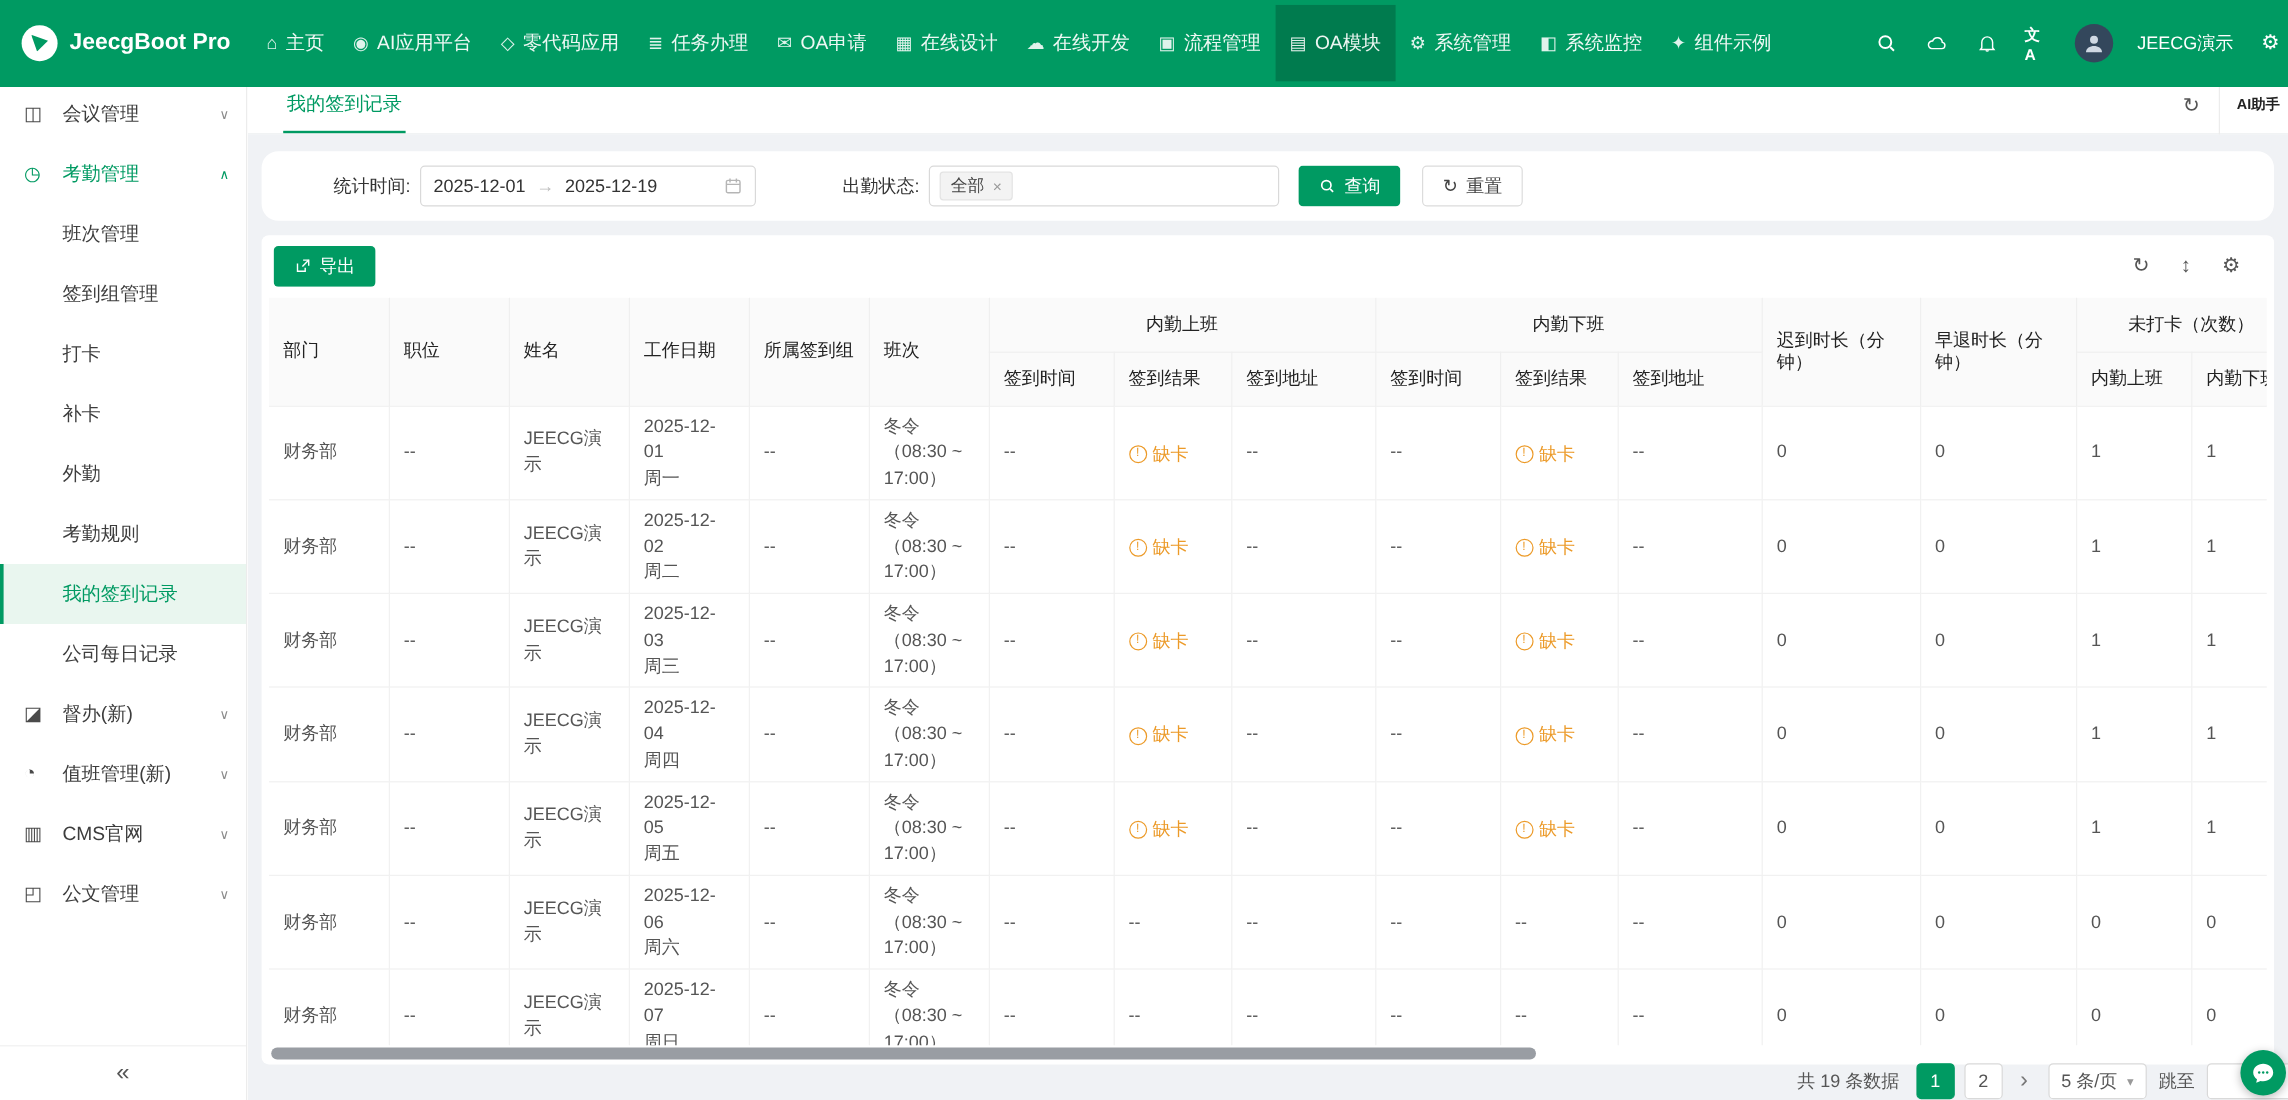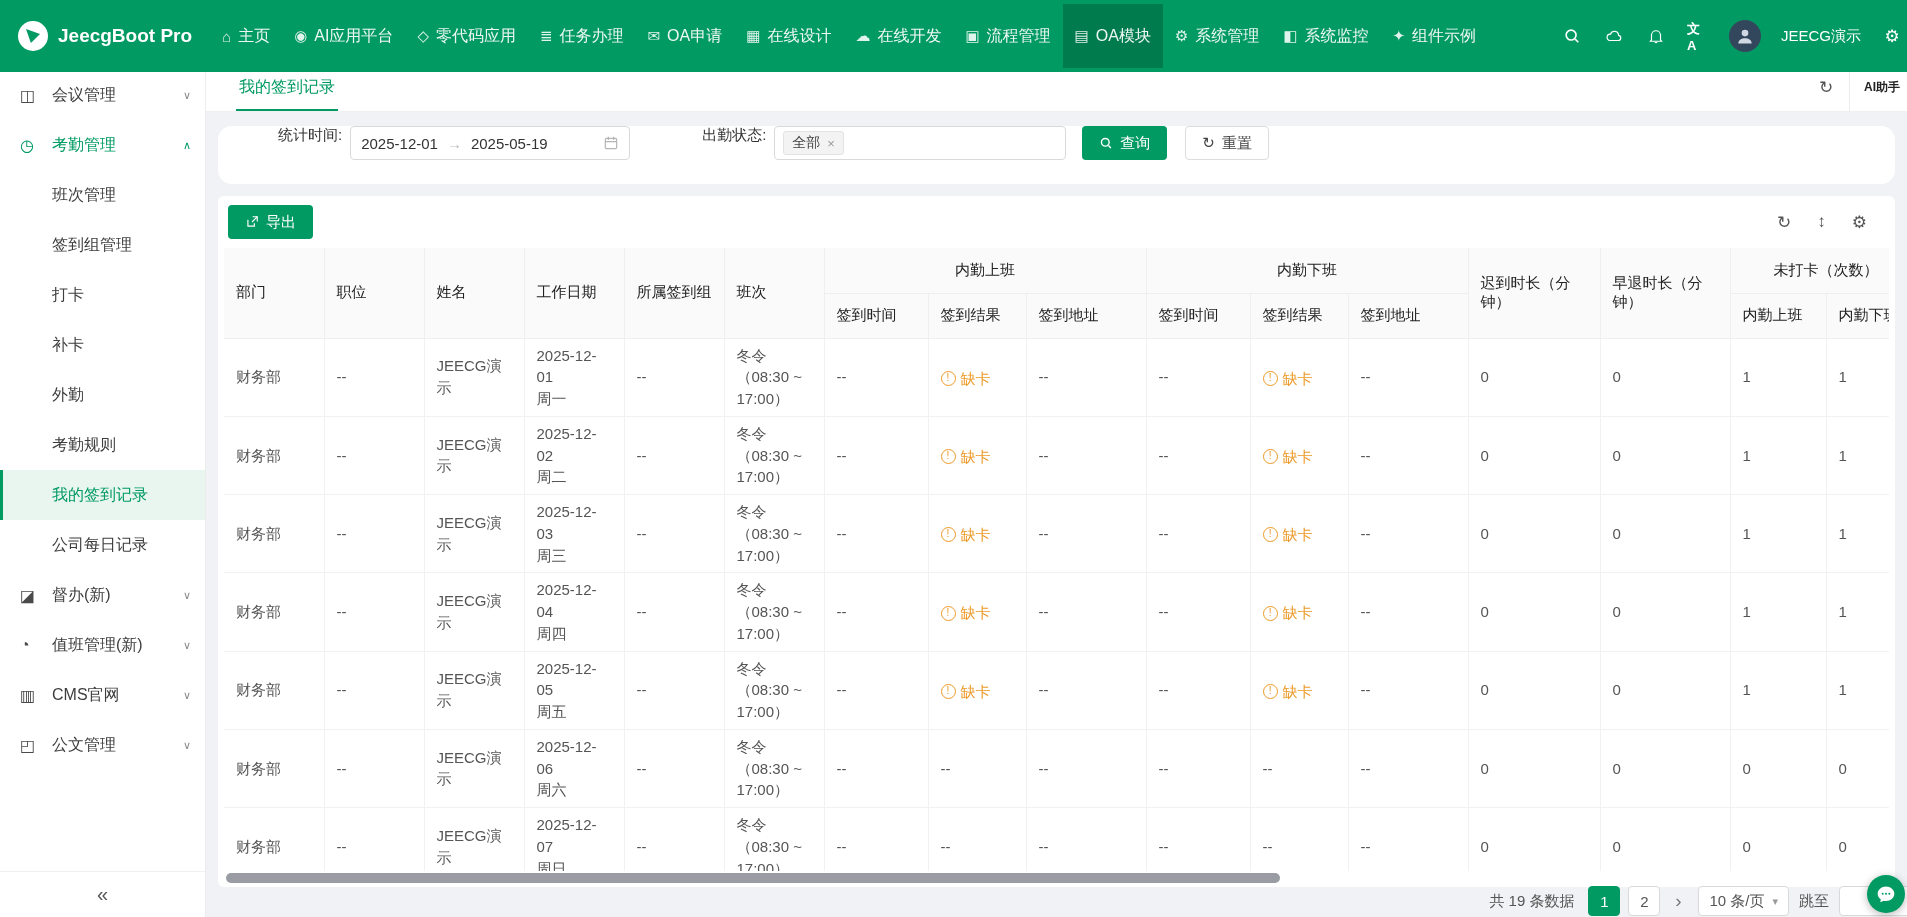--- a/index.html
+++ b/index.html
@@ -53,21 +53,21 @@
     color:var(--primary); border-bottom:2px solid var(--primary); cursor:pointer; }
   .tab-right{ margin-left:auto; display:flex; align-items:center; }
   .tab-refresh{ width:46px; display:flex; align-items:center; justify-content:center;
     color:#555; font-size:17px; cursor:pointer; }
   .ai-label{ border-left:1px solid #ececec; width:58px; overflow:hidden; white-space:nowrap;
     padding-left:14px; font-weight:700; font-size:12px; color:#222; height:48px;
     display:flex; align-items:center; cursor:pointer; }
 
   
   .filter-card{ position:absolute; top:62px; left:12px; right:12px; height:58px; background:#fff;
-    border-radius:14px; display:flex; padding-left:60px; }
+    border-radius:14px; display:flex; align-items:center; padding-left:60px; }
   .filter-label{ font-size:15px; color:#333; margin-right:8px; white-space:nowrap; }
   .range-box{ width:280px; height:34px; border:1px solid #d9d9d9; border-radius:4px;
     display:flex; align-items:center; padding:0 10px; gap:9px; font-size:15px; color:#333;
     background:#fff; cursor:pointer; }
   .range-arrow{ color:#bbb; }
   .cal-ic{ margin-left:auto; display:flex; }
   .status-lbl{ margin-left:72px; }
   .select-box{ width:292px; height:34px; border:1px solid #d9d9d9; border-radius:4px;
     display:flex; align-items:center; padding:0 8px; background:#fff; cursor:pointer; }
   .tag{ background:#f3f3f3; border:1px solid #e3e3e3; border-radius:3px; padding:2px 8px;
@@ -279,21 +279,21 @@
       <span class="tab-refresh">↻</span>
       <span class="ai-label">AI助手</span>
     </div>
   </div>
 
   <div class="filter-card">
     <span class="filter-label">统计时间:</span>
     <div class="range-box">
       <span>2025-12-01</span>
       <span class="range-arrow">→</span>
-      <span>2025-05-19</span>
+      <span>2025-12-19</span>
       <span class="cal-ic">
         <svg width="16" height="16" viewBox="0 0 24 24" fill="none" stroke="#b5b5b5" stroke-width="1.8">
           <rect x="3.5" y="5" width="17" height="15.5" rx="2"></rect>
             <path d="M8 2.5v5M16 2.5v5M3.5 10h17"></path>
         </svg>
       </span>
     </div>
     <span class="filter-label status-lbl">出勤状态:</span>
     <div class="select-box">
       <span class="tag">
@@ -560,21 +560,21 @@
   </div>
 
   <div class="pagination">
     <span class="pg-total">共 19 条数据</span>
     <span class="pg-pages" id="page-btns">
         <button class="pg-btn active">1</button>
         <button class="pg-btn">2</button>
         <button class="pg-btn next">›</button>
       </span>
     <span class="size-select">
-      <span>10 条/页</span>
+      <span>5 条/页</span>
       <span class="size-caret">▾</span>
     </span>
     <span>跳至</span>
     <input class="jump-input" style="">
   </div>
 
 </main>
 
 <div class="chat-fab">
   <svg width="20" height="20" viewBox="0 0 24 24">

